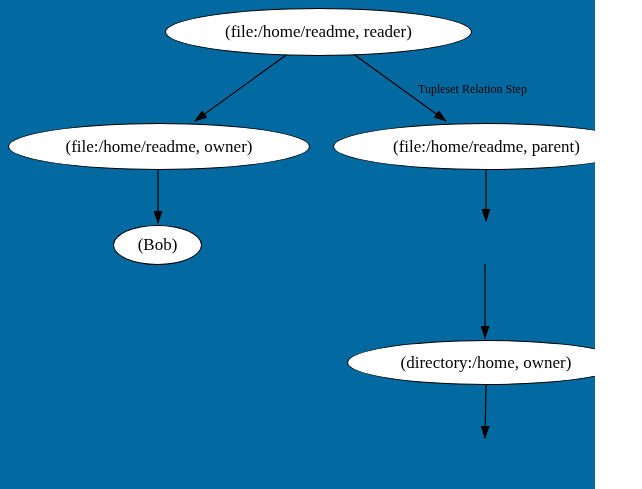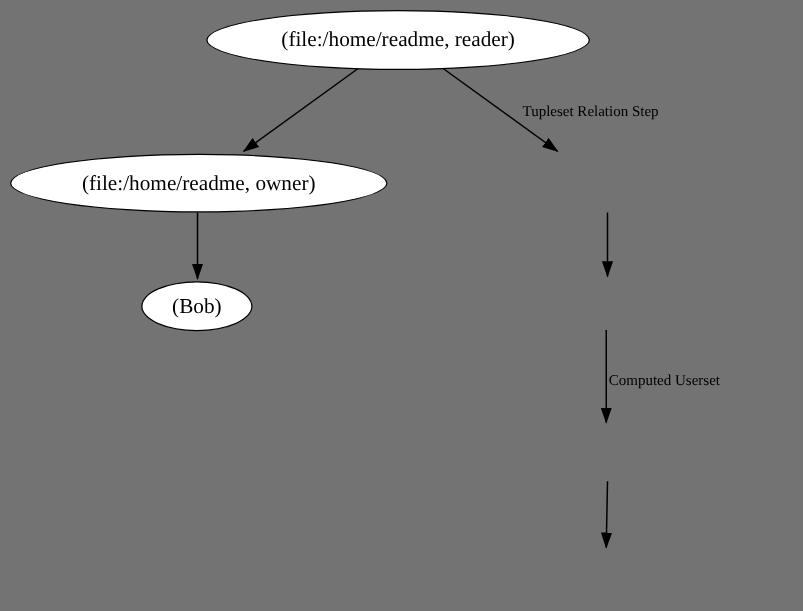--- a/index.html
+++ b/index.html
@@ -2,23 +2,23 @@
 <html><head>
 <meta charset="utf-8">
 <style>
   html, body {
     margin: 0;
     padding: 0;
     background: #ffffff;
   }
   .canvas {
     position: relative;
-    width: 642px;
+    width: 595px;
     height: 489px;
-    background: #737373;
+    background: #0369a1;
     font-family: "Liberation Serif", "DejaVu Serif", serif;
     color: #000000;
     overflow: hidden;
   }
   .edges {
     position: absolute;
     left: 0;
     top: 0;
     width: 642px;
     height: 489px;
@@ -63,25 +63,30 @@
   </svg>
 
   <div class="node" style="left:165px; top:8px; width:307px; height:48px;">
     <span>(file:/home/readme, reader)</span>
   </div>
 
   <div class="node" style="left:8px; top:123px; width:302px; height:47px;text-align:right;">
     <span>(file:/home/readme, owner)</span>
   </div>
 
+  <div class="node" style="left:333px; top:123px; width:307px; height:47px;">
+    <span>(file:/home/readme, parent)</span>
+  </div>
 
   <div class="node" style="left:113px; top:225px; width:89px; height:40px;justify-content:center;">
     <span>(Bob)</span>
   </div>
 
 
+  <div class="node" style="left:347px; top:340px; width:278px; height:45px;">
+    <span>(directory:/home, owner)</span>
+  </div>
 
 
   <div class="edge-label" style="left:418px; top:79px;">Tupleset Relation Step</div>
 
-  <div class="edge-label" style="left:487px; top:294px;">Computed Userset</div>
 
 </div>
 
 </body></html>

